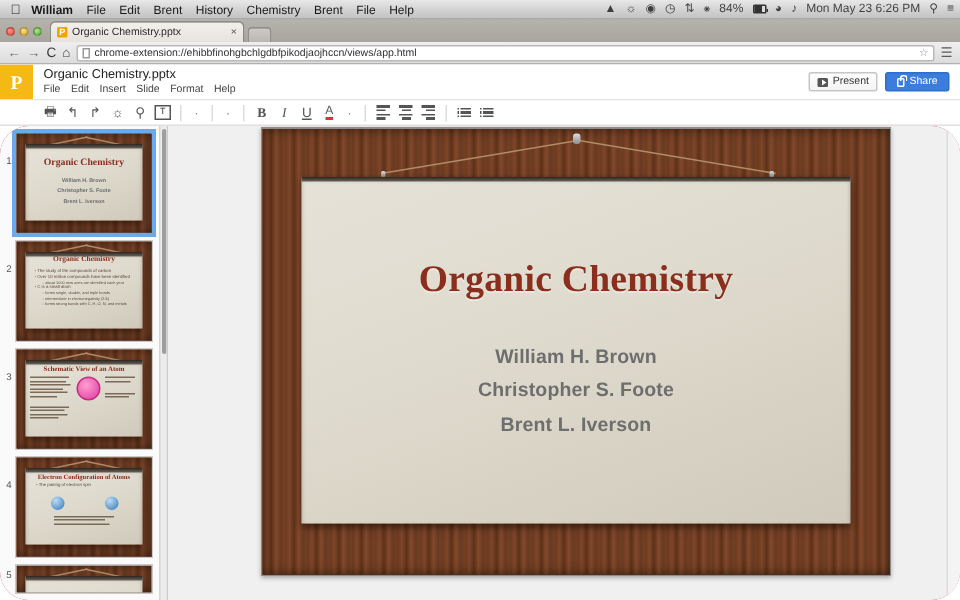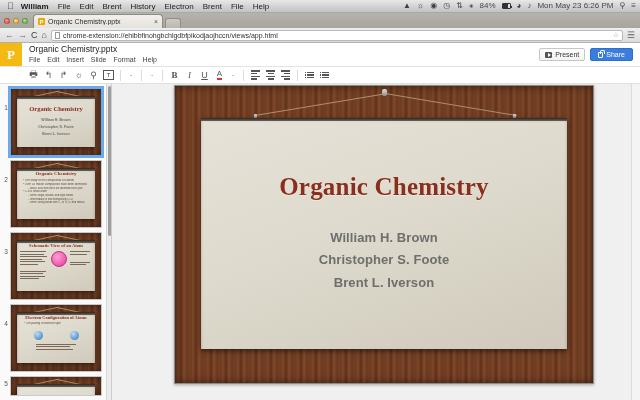--- a/index.html
+++ b/index.html
@@ -171,21 +171,21 @@
   .tb-i{ font-style:italic; font-family:"Liberation Serif",serif;}
   .tb-u{ text-decoration:underline;}
   .tb-a{ font-size:8px; border-bottom:2px solid #d33; line-height:1;}
   .align-ico{ display:flex;flex-direction:column; gap:1.3px; }
   .align-ico i{ display:block; height:1.3px; background:#555; }
   .list-ico{ display:flex; flex-direction:column; gap:1.3px;}
   .list-ico i{ display:flex; align-items:center; gap:1.5px; height:1.4px;}
   .list-ico i:before{content:""; width:1.4px;height:1.4px;background:#555;}
   .list-ico i:after{content:""; width:7px;height:1.4px;background:#555;}
 
-  .workarea{ flex:1; display:flex; position:relative; overflow:hidden; background:#be185d;}
+  .workarea{ flex:1; display:flex; position:relative; overflow:hidden; background:#be185d;border-radius:19px;}
 
   
   .rail{
     width:112px; background:#fafafa; border-right:1px solid #ccc;
     position:relative; overflow:hidden;
   }
   .thumb-row{ display:flex; align-items:flex-start; padding:4px 3px 0 2px; }
   .thumb-num{ width:8px; font-size:6.5px; color:#555; text-align:center; padding-top:16px; flex:none;}
   .thumb{
     width:92px; height:68px; position:relative;
@@ -286,21 +286,21 @@
 <div id="app">
   <div class="desktop"></div>
 
   <div class="menubar">
     <span class="apple-logo"></span>
     <span class="menubar-item bold">William</span>
     <span class="menubar-item">File</span>
     <span class="menubar-item">Edit</span>
     <span class="menubar-item">Brent</span>
     <span class="menubar-item">History</span>
-    <span class="menubar-item">Electron</span>
+    <span class="menubar-item">Chemistry</span>
     <span class="menubar-item">Brent</span>
     <span class="menubar-item">File</span>
     <span class="menubar-item">Help</span>
 
     <span class="menubar-right">
       <span class="mb-icon">▲</span>
       <span class="mb-icon">☼</span>
       <span class="mb-icon">◉</span>
       <span class="mb-icon">◷</span>
       <span class="mb-icon">⇅</span>

